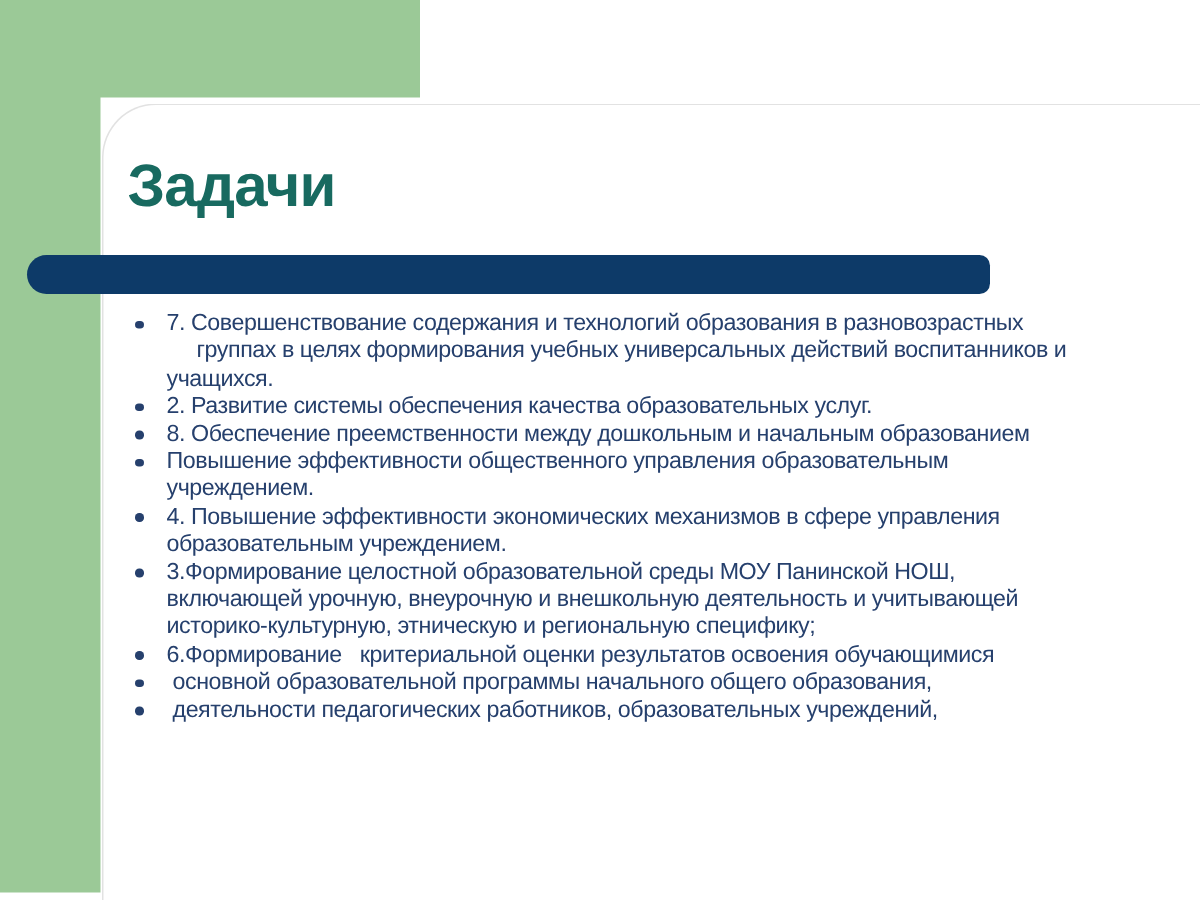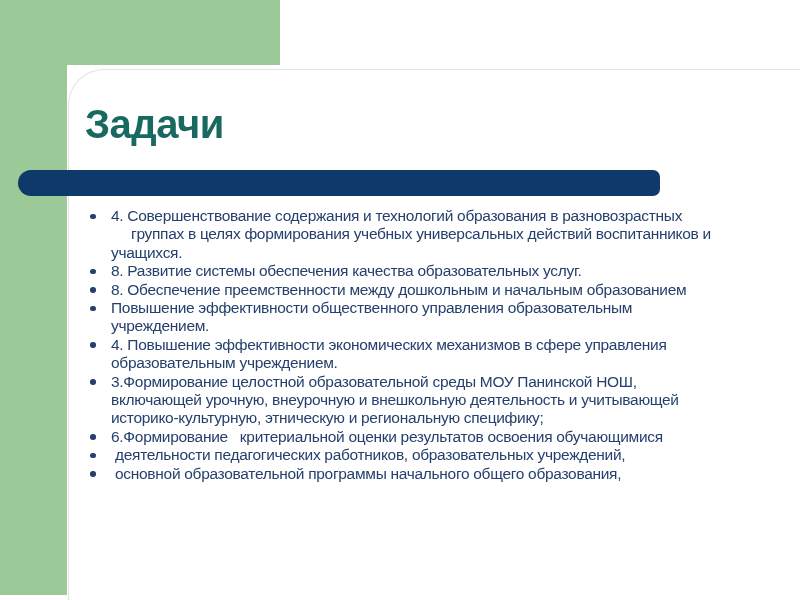--- a/index.html
+++ b/index.html
@@ -64,30 +64,30 @@
   <div class="green-top"></div>
   <div class="green-side"></div>
 
   <div class="card"></div>
 
   <h1 class="slide-title">Задачи</h1>
 
   <div class="title-underline-bar"></div>
 
   <ul class="bullet-list">
-    <li>4. Совершенствование содержания и технологий образования в разновозрастных
+    <li>7. Совершенствование содержания и технологий образования в разновозрастных
      группах в целях формирования учебных универсальных действий воспитанников и
 учащихся.</li>
-    <li>8. Развитие системы обеспечения качества образовательных услуг.</li>
+    <li>2. Развитие системы обеспечения качества образовательных услуг.</li>
     <li>8. Обеспечение преемственности между дошкольным и начальным образованием</li>
     <li>Повышение эффективности общественного управления образовательным
 учреждением.</li>
     <li>4. Повышение эффективности экономических механизмов в сфере управления
 образовательным учреждением.</li>
     <li>3.Формирование целостной образовательной среды МОУ Панинской НОШ,
 включающей урочную, внеурочную и внешкольную деятельность и учитывающей
 историко-культурную, этническую и региональную специфику;</li>
     <li>6.Формирование   критериальной оценки результатов освоения обучающимися</li>
+    <li> основной образовательной программы начального общего образования,</li>
     <li> деятельности педагогических работников, образовательных учреждений,</li>
-    <li> основной образовательной программы начального общего образования,</li>
   </ul>
 
 </div>
 
 </body></html>

